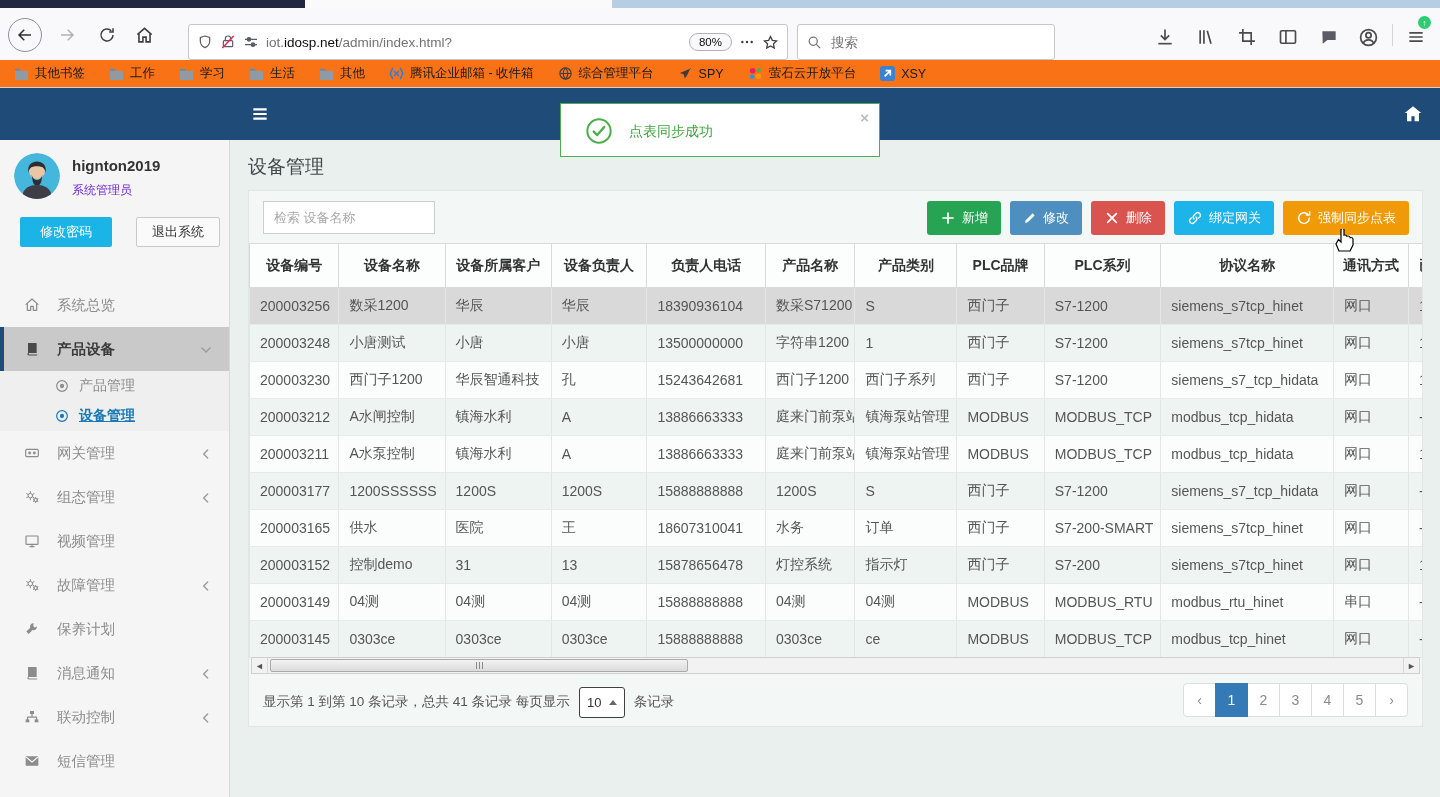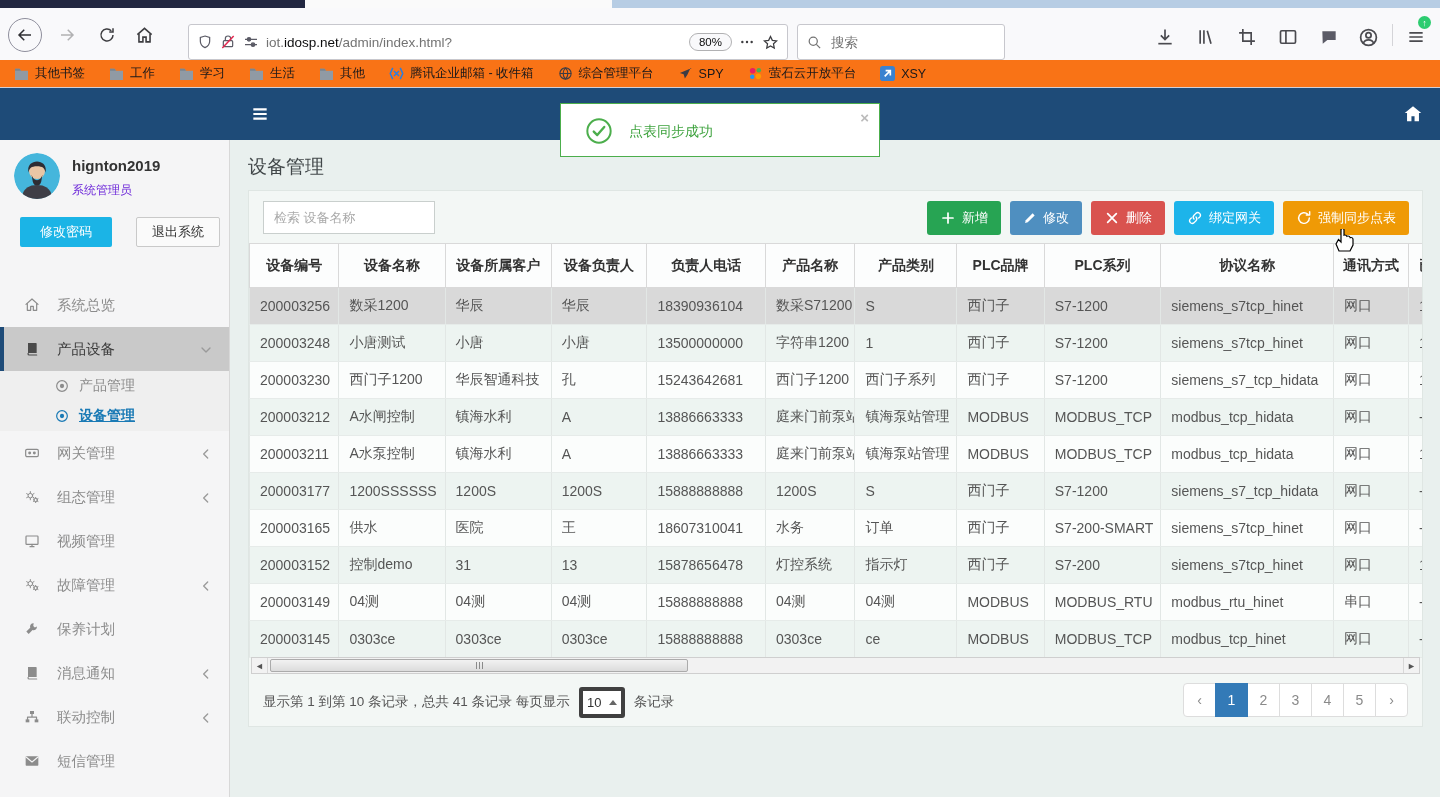--- a/index.html
+++ b/index.html
@@ -11,21 +11,21 @@
   .tabstrip{position:absolute;left:0;top:0;width:1440px;height:8px;background:#b7cde4}
   .tabstrip .seg-dark{position:absolute;left:0;top:0;width:305px;height:8px;background:#222741}
   .tabstrip .seg-white{position:absolute;left:305px;top:0;width:307px;height:8px;background:#fafafa}
   .toolbar{position:absolute;left:0;top:8px;width:1440px;height:52px;background:#f9f9fb}
   .navic{position:absolute;top:14px;width:26px;height:26px;display:flex;align-items:center;justify-content:center}
   .nav-back{left:8px;top:10px;width:34px;height:34px;border:1px solid #8f8f9d;border-radius:50%}
   .urlbar{position:absolute;left:188px;top:16px;width:600px;height:36px;background:#fff;border:1px solid #c7c7cd;border-radius:3px;display:flex;align-items:center;padding:0 8px;gap:7px}
   .urltext{font-size:13.5px;color:#737373;white-space:nowrap;overflow:hidden}
   .urltext b{color:#0c0c0d;font-weight:normal}
   .zoompill{margin-left:auto;border:1px solid #b1b1b3;border-radius:10px;font-size:11.5px;color:#0c0c0d;padding:2px 9px;background:#f9f9fb}
-  .searchbar{position:absolute;left:797px;top:16px;width:208px;height:36px;background:#fff;border:1px solid #c7c7cd;border-radius:3px;display:flex;align-items:center;padding:0 9px;gap:7px}
+  .searchbar{position:absolute;left:797px;top:16px;width:258px;height:36px;background:#fff;border:1px solid #c7c7cd;border-radius:3px;display:flex;align-items:center;padding:0 9px;gap:7px}
   .searchbar input{border:none;outline:none;font-size:13.5px;width:200px;background:transparent;font-family:inherit}
   .searchbar input::placeholder{color:#737373}
   .ric{position:absolute;top:17px;width:24px;height:24px;display:flex;align-items:center;justify-content:center}
   .tb-divider{position:absolute;left:1392px;top:16px;width:1px;height:22px;background:#d4d4d8}
   .badge-up{position:absolute;left:1418px;top:8px;width:13px;height:13px;border-radius:50%;background:#2dcc70;display:flex;align-items:center;justify-content:center;color:#fff;font-size:9px;font-weight:bold}
   .bmbar{position:absolute;left:0;top:60px;width:1440px;height:28px;background:#f97316;border-bottom:1px solid #d0d0d7;display:flex;align-items:center;padding-left:14px;gap:24px}
   .bm{display:flex;align-items:center;gap:6px;font-size:12.5px;color:#18181b;white-space:nowrap}
   .bm .ic, .ic{display:inline-flex;align-items:center}
 
   
@@ -37,21 +37,21 @@
   .avatar{position:absolute;left:14px;top:13px;width:46px;height:46px;border-radius:50%;overflow:hidden}
   .uname{position:absolute;left:72px;top:17px;font-size:15px;font-weight:bold;color:#333}
   .urole{position:absolute;left:72px;top:42px;font-size:12px;color:#6d28d9}
   .ubtn{position:absolute;top:77px;height:30px;font-size:13px;display:flex;align-items:center;justify-content:center;border-radius:2px;cursor:pointer}
   .ubtn.pw{left:20px;width:92px;background:#1bb4e6;color:#fff}
   .ubtn.out{left:136px;width:84px;background:#fafafa;border:1px solid #c9c9c9;color:#333}
   #menu{position:absolute;left:0;top:143px;width:230px}
   .mi{height:44px;display:flex;align-items:center;padding-left:24px;color:#8c8c8c;font-size:14.5px;position:relative;cursor:pointer}
   .mi .mic{width:20px;margin-right:13px;display:flex;align-items:center;color:#8c8c8c}
   .mi .chev{position:absolute;right:16px;top:50%;margin-top:-7px;color:#9a9a9a}
-  .mi.active-parent{background:#c9c9c9;border-left:4px solid #1e4b78;padding-left:20px;color:#3b3b3b;font-weight:normal}
+  .mi.active-parent{background:#c9c9c9;border-left:4px solid #1e4b78;padding-left:20px;color:#3b3b3b;font-weight:bold}
   .mi.active-parent .mic{color:#4a4a4a}
   .mi.sub{height:30px;padding-left:54px;background:#efefef;font-size:14px}
   .mi.sub .mic{width:16px;margin-right:9px}
   .mi.sub.active{color:#1a7ab5;font-weight:bold}
   .mi.sub.active .lbl{text-decoration:underline}
   .mi.sub.active .mic{color:#1a7ab5}
 
   .content{position:absolute;left:230px;top:140px;width:1210px;height:657px;background:#e9f0ee}
   .page-title{position:absolute;left:18px;top:14px;font-size:19px;color:#42484a}
   .panel{position:absolute;left:18px;top:50px;width:1175px;height:537px;background:#f3f7f5;border:1px solid #dfe6e3}
@@ -68,21 +68,21 @@
   tr.pale{background:#edf4f1}
   tr.white{background:#fbfdfc}
   tr.selected{background:#d9d9d9}
   .hscroll{position:absolute;left:2px;top:466px;width:1169px;height:17px;background:#f2f2f2;border:1px solid #cfcfcf}
   .harr{position:absolute;top:0;width:16px;height:15px;display:flex;align-items:center;justify-content:center;color:#555;font-size:9px;background:#f2f2f2}
   .harr.l{left:0;border-right:1px solid #d8d8d8}
   .harr.r{right:0;border-left:1px solid #d8d8d8}
   .hthumb{position:absolute;left:18px;top:1px;width:418px;height:13px;background:linear-gradient(#f2f2f2,#dcdcdc);border:1px solid #ababab;border-radius:2px;display:flex;align-items:center;justify-content:center;gap:2px}
   .hthumb i{display:block;width:1px;height:7px;background:#8a8a8a}
   .summary{position:absolute;left:14px;top:494px;height:34px;display:flex;align-items:center;font-size:13.5px;color:#555;gap:9px}
-  .ppselect{width:46px;height:31px;background:#fff;border:4px solid #404040;border-radius:3px;display:flex;align-items:center;justify-content:center;gap:7px;font-size:13px;color:#333;cursor:pointer}
+  .ppselect{width:46px;height:31px;background:#fff;border:1px solid #404040;border-radius:3px;display:flex;align-items:center;justify-content:center;gap:7px;font-size:13px;color:#333;cursor:pointer}
   .caret-up{width:0;height:0;border-left:4px solid transparent;border-right:4px solid transparent;border-bottom:5px solid #666}
   #pager{position:absolute;right:14px;top:492px;display:flex}
   .pgbtn{min-width:33px;height:34px;border:1px solid #ddd;background:#fff;color:#8a8a8a;display:flex;align-items:center;justify-content:center;font-size:14px;margin-left:-1px;cursor:pointer;padding:0 6px}
   .pgbtn.first{border-radius:4px 0 0 4px}
   .pgbtn.last{border-radius:0 4px 4px 0}
   .pgbtn.active{background:#337ab7;border-color:#337ab7;color:#fff;z-index:2}
 
   .toast{position:absolute;left:560px;top:103px;width:320px;height:54px;background:#fff;border:1px solid #4cae4c;z-index:50}
   .toast .tic{position:absolute;left:24px;top:13px}
   .toast .msg{position:absolute;left:68px;top:19px;font-size:14px;color:#3fa33f}

